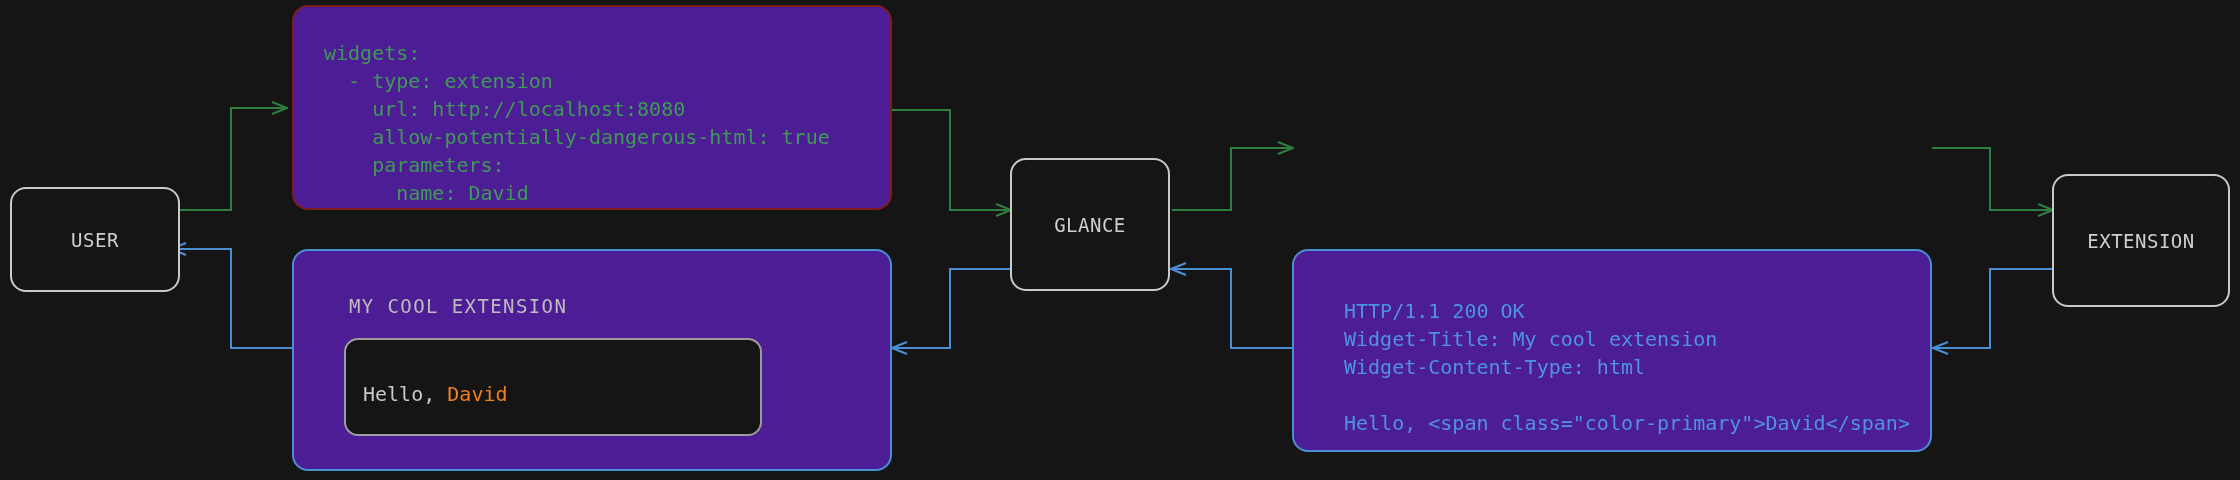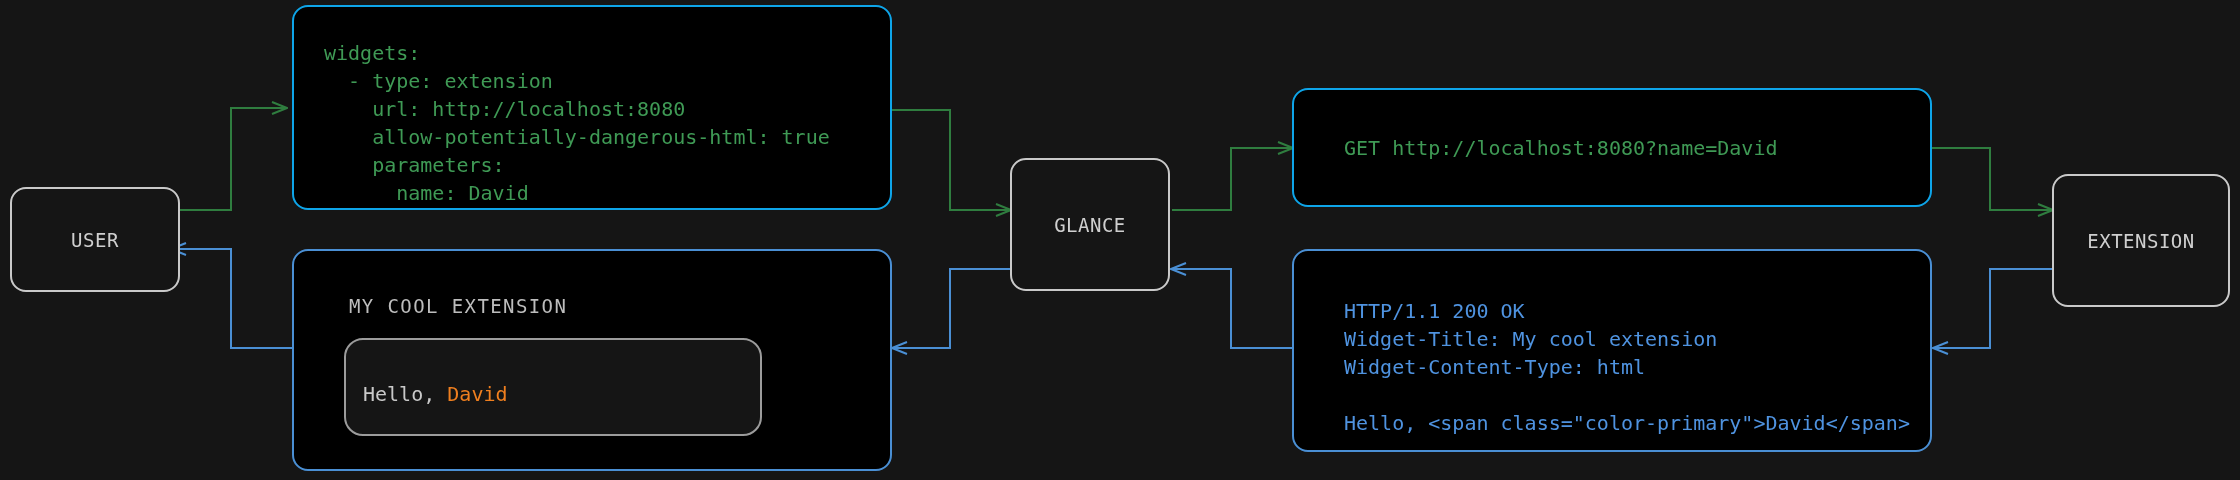--- a/index.html
+++ b/index.html
@@ -44,22 +44,22 @@
     letter-spacing: 0.5px;
     color: #cfcfcf;
     white-space: nowrap;
   }
 
   
   .panel {
     position: absolute;
     box-sizing: border-box;
     border-radius: 16px;
-    background: #000000;
-    border: 2px solid #0ea5e9;
+    background: #4c1d95;
+    border: 2px solid #7f1d1d;
   }
   .panel.blue { border-color: #4a8fd4; }
 
   .code {
     font-family: "DejaVu Sans Mono", "Liberation Mono", monospace;
     font-size: 20px;
     line-height: 28px;
     white-space: pre;
     letter-spacing: 0px;
   }
@@ -140,34 +140,31 @@
 
   <div class="panel" style="left:292px; top:5px; width:600px; height:205px;">
     <div class="code green" style="position:absolute; left:30px; top:32px;">widgets:
   - type: extension
     url: http://localhost:8080
     allow-potentially-dangerous-html: true
     parameters:
       name: David</div>
   </div>
 
-  <div class="panel" style="left:1292px; top:88px; width:640px; height:119px;">
-    <div class="code green" style="position:absolute; left:50px; top:44px;">GET http://localhost:8080?name=David</div>
-  </div>
 
   <div class="panel blue" style="left:1292px; top:249px; width:640px; height:203px;">
     <div class="code blue" style="position:absolute; left:50px; top:46px;">HTTP/1.1 200 OK
 Widget-Title: My cool extension
 Widget-Content-Type: html
 
 Hello, &lt;span class="color-primary"&gt;David&lt;/span&gt;</div>
   </div>
 
   <div class="panel blue" style="left:292px; top:249px; width:600px; height:222px;">
 
     <span class="widget-title" style="left:55px; top:44px;">MY COOL EXTENSION</span>
 
-    <div class="widget-body" style="left:50px; top:87px; width:418px; height:98px;border-radius:19px;">
+    <div class="widget-body" style="left:50px; top:87px; width:418px; height:98px;">
       <span class="widget-text" style="left:17px; top:42px;"><span>Hello, </span><span class="accent">David</span></span>
     </div>
   </div>
 
 </div>
 
 </body></html>

